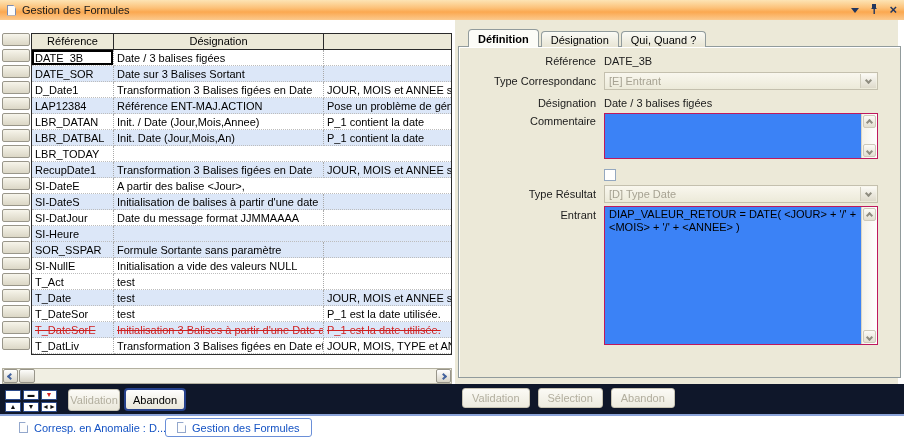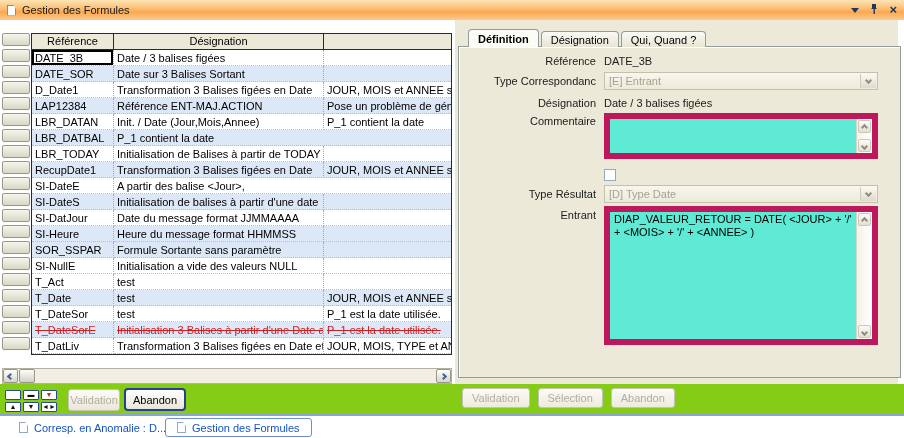--- a/index.html
+++ b/index.html
@@ -53,32 +53,32 @@
     border-radius:4px 4px 0 0; background:linear-gradient(#fafaf5,#e8e5d4); line-height:14px; }
   .tab.active { height:18px; padding-top:2px; font-weight:bold; background:#fcfcf7; }
   .page { position:absolute; left:3px; top:26px; width:443px; height:332px; background:#ece9d8;
     border:1px solid #919b9c; box-shadow:inset 1px 1px 0 #fff; }
   .fl { position:absolute; left:0; width:137px; text-align:right; color:#1b1b1b; }
   .fv { position:absolute; left:145px; color:#1b1b1b; }
   .combo { position:absolute; left:145px; width:274px; height:18px; border:1px solid #c4c0ae;
     background:linear-gradient(#f9f7ee,#ecead9); color:#a6a292; line-height:16px; padding-left:4px; }
   .combo-arrow { position:absolute; right:1px; top:1px; width:16px; height:14px;
     background:linear-gradient(#fbfaf5,#dedacb); border-left:1px solid #cfccbc; padding-top:4px; }
-  .ta { position:absolute; left:145px; width:274px; border:6px solid #be185d; background:#5eead4; }
+  .ta { position:absolute; left:145px; width:274px; border:1px solid #be185d; background:#3b82f6; }
   .ta-text { position:absolute; left:4px; right:20px; top:1px; bottom:1px; white-space:pre-wrap;
     word-break:break-word; line-height:13px; overflow:hidden; }
   .vsb { position:absolute; right:0; top:0; bottom:0; width:16px;
     background:linear-gradient(to right,#f4f2e9,#ffffff); border-left:1px solid #d8d4c6; }
   .sb-btn { position:absolute; left:1px; width:13px; height:13px; background:linear-gradient(#fcfbf7,#e3dfd1);
     border:1px solid #cdc9ba; border-radius:2px; padding-top:4px; }
   .sb-btn.up { top:1px; } .sb-btn.dn { bottom:1px; }
   .chk { position:absolute; left:145px; width:12px; height:12px; background:#fff; border:1px solid #94a8c0; }
 
   
-  .footer-bar { position:absolute; left:0; top:384px; width:904px; height:30px; background:#84cc16;padding-left:22px; }
+  .footer-bar { position:absolute; left:0; top:384px; width:904px; height:30px; background:#0f172a;padding-left:22px; }
   .nav-cluster { position:absolute; left:5px; top:6px; display:grid;
     grid-template-columns:repeat(3,16px); grid-auto-rows:10px; gap:2px; }
   .nav-btn { border:1px solid #2b4a8b; background:#fff; font-size:7px; line-height:7px; text-align:center;
     color:#111; overflow:hidden; border-radius:1px; }
   .nav-btn.red { color:#d42222; }
   .xp-btn { position:absolute; border-radius:3px; font-family:inherit; font-size:11px; }
   .btn-validation-left { left:68px; top:5px; width:52px; height:22px; border:1px solid #c6c2b2;
     background:linear-gradient(#fcfbf7,#eae7d9); color:#b2ae9e; }
   .btn-abandon-left { left:124px; top:4px; width:62px; height:23px; border:2px solid #26418c; border-radius:4px;
     background:linear-gradient(#fefefe,#e9e6d8); color:#000; }
@@ -165,25 +165,25 @@
             <div class="c c2">Référence ENT-MAJ.ACTION</div>
             <div class="c c3">Pose un problème de géné</div>
           </div>
           <div class="t-row">
             <div class="c c1">LBR_DATAN</div>
             <div class="c c2">Init. / Date (Jour,Mois,Annee)</div>
             <div class="c c3">P_1 contient la date</div>
           </div>
           <div class="t-row alt">
             <div class="c c1">LBR_DATBAL</div>
+            <div class="c c2">Init. Date (Jour,Mois,An)</div>
             <div class="c c3">P_1 contient la date</div>
           </div>
           <div class="t-row">
             <div class="c c1">LBR_TODAY</div>
-            <div class="c c2">Initialisation de Balises à partir de TODAY</div>
             <div class="c c3"></div>
           </div>
           <div class="t-row alt">
             <div class="c c1">RecupDate1</div>
             <div class="c c2">Transformation 3 Balises figées en Date</div>
             <div class="c c3">JOUR, MOIS et ANNEE s</div>
           </div>
           <div class="t-row">
             <div class="c c1">SI-DateE</div>
             <div class="c c3">A partir des balise &lt;Jour&gt;,</div>
@@ -193,21 +193,20 @@
             <div class="c c2">Initialisation de balises à partir d'une date</div>
             <div class="c c3"></div>
           </div>
           <div class="t-row">
             <div class="c c1">SI-DatJour</div>
             <div class="c c2">Date du message format JJMMAAAA</div>
             <div class="c c3"></div>
           </div>
           <div class="t-row alt">
             <div class="c c1">SI-Heure</div>
-            <div class="c c2">Heure du message format HHMMSS</div>
             <div class="c c3"></div>
           </div>
           <div class="t-row alt">
             <div class="c c1">SOR_SSPAR</div>
             <div class="c c2">Formule Sortante sans paramètre</div>
             <div class="c c3"></div>
           </div>
           <div class="t-row">
             <div class="c c1">SI-NullE</div>
             <div class="c c2">Initialisation a vide des valeurs NULL</div>

